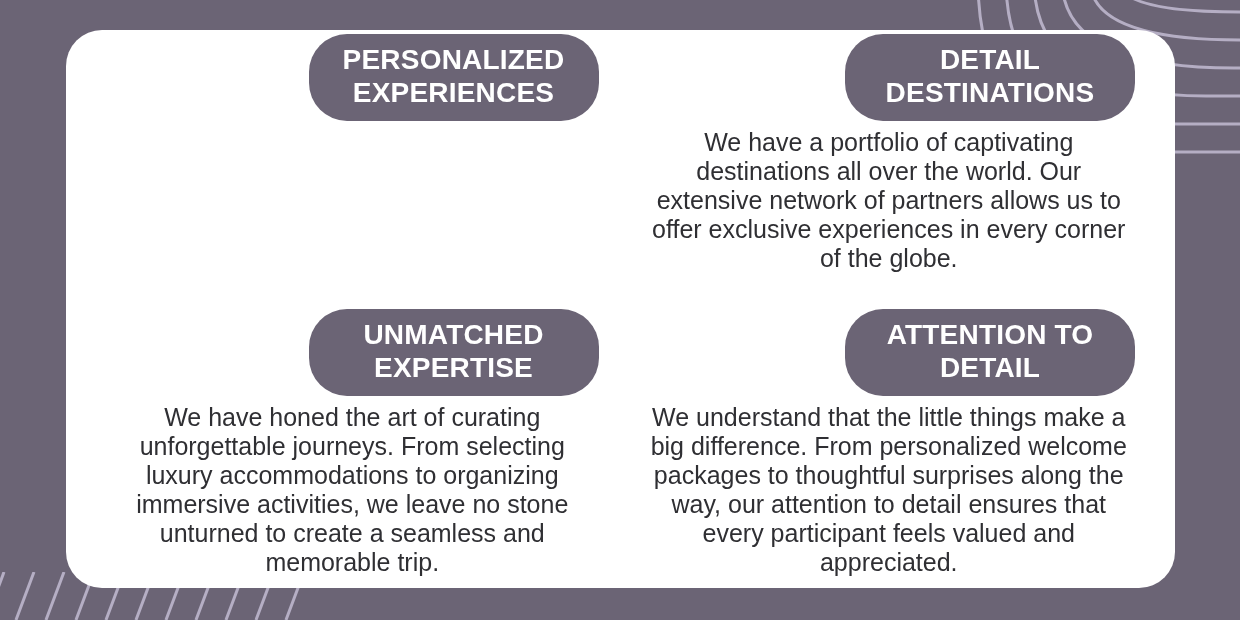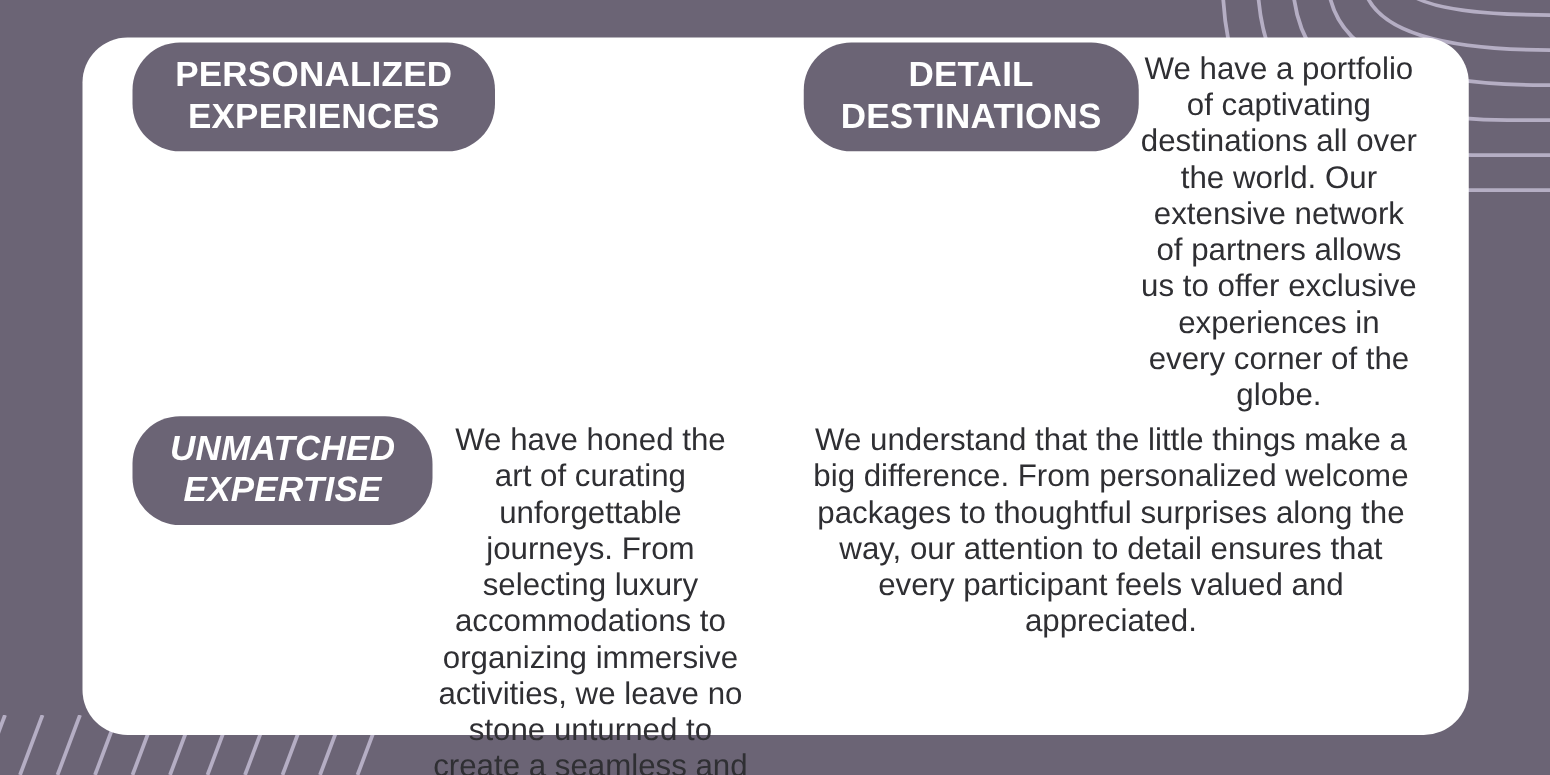--- a/index.html
+++ b/index.html
@@ -53,22 +53,22 @@
     border-radius: 36px;
     box-sizing: border-box;
     display: grid;
     grid-template-columns: 1fr 1fr;
     grid-template-rows: 1fr 1fr;
     padding: 4px 18px 8px 18px;
   }
 
   .card {
     display: flex;
-    flex-direction: row;
-    align-items: flex-start;
+    flex-direction: column;
+    align-items: flex-end;
     box-sizing: border-box;
     padding: 0 22px;
   }
 
   .card-title-pill {
     background: #6b6475;
     color: #ffffff;
     border-radius: 38px;
     padding: 9px 30px 12px 30px;
     font-size: 28px;
@@ -83,21 +83,21 @@
   .card-body {
     margin-top: 7px;
     color: #2f2f33;
     font-size: 25px;
     line-height: 1.16;
     text-align: center;
     max-width: 525px;
   }
 
   
-  .row2 .card-title-pill { margin-top: 2px; font-style: italic; }
+  .row2 .card-title-pill { margin-top: 2px; }
 </style>
 </head>
 <body>
 
 <div id="page">
 
   <svg class="deco" id="deco-arcs-topright" viewBox="0 0 300 200" preserveAspectRatio="none">
     <g fill="none" stroke="#b5aec4" stroke-width="3">
       <path d="M 38 -20 Q 38 152 210 152 L 300 152"></path>
       <path d="M 66 -20 Q 66 124 238 124 L 300 124"></path>
@@ -134,17 +134,18 @@
       <div class="card-title-pill">DETAIL DESTINATIONS</div>
       <div class="card-body">We have a portfolio of captivating destinations all over the world. Our extensive network of partners allows us to offer exclusive experiences in every corner of the globe.</div>
     </div>
 
     <div class="card row2">
       <div class="card-title-pill">UNMATCHED EXPERTISE</div>
       <div class="card-body">We have honed the art of curating unforgettable journeys. From selecting luxury accommodations to organizing immersive activities, we leave no stone unturned to create a seamless and memorable trip.</div>
     </div>
 
     <div class="card row2">
+      <div class="card-title-pill">ATTENTION TO DETAIL</div>
       <div class="card-body">We understand that the little things make a big difference. From personalized welcome packages to thoughtful surprises along the way, our attention to detail ensures that every participant feels valued and appreciated.</div>
     </div>
 
   </div>
 </div>
 
 </body></html>

